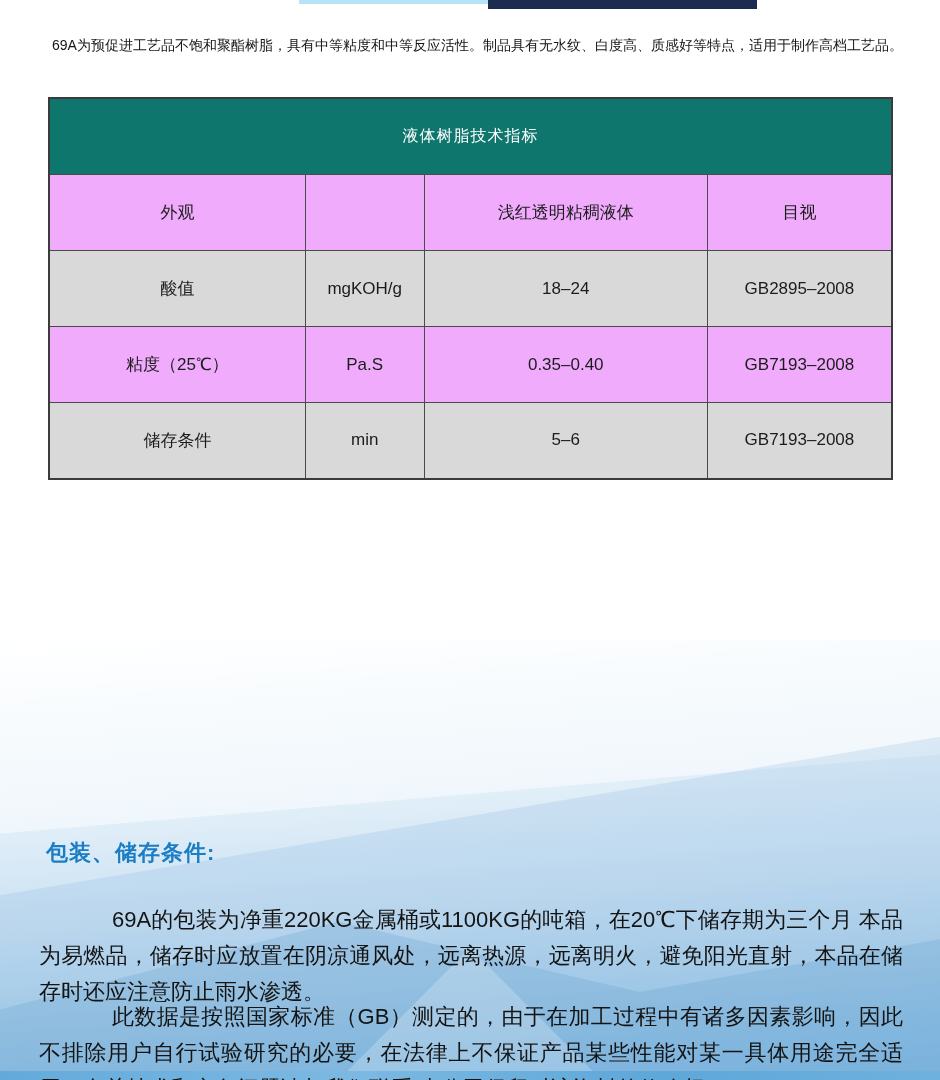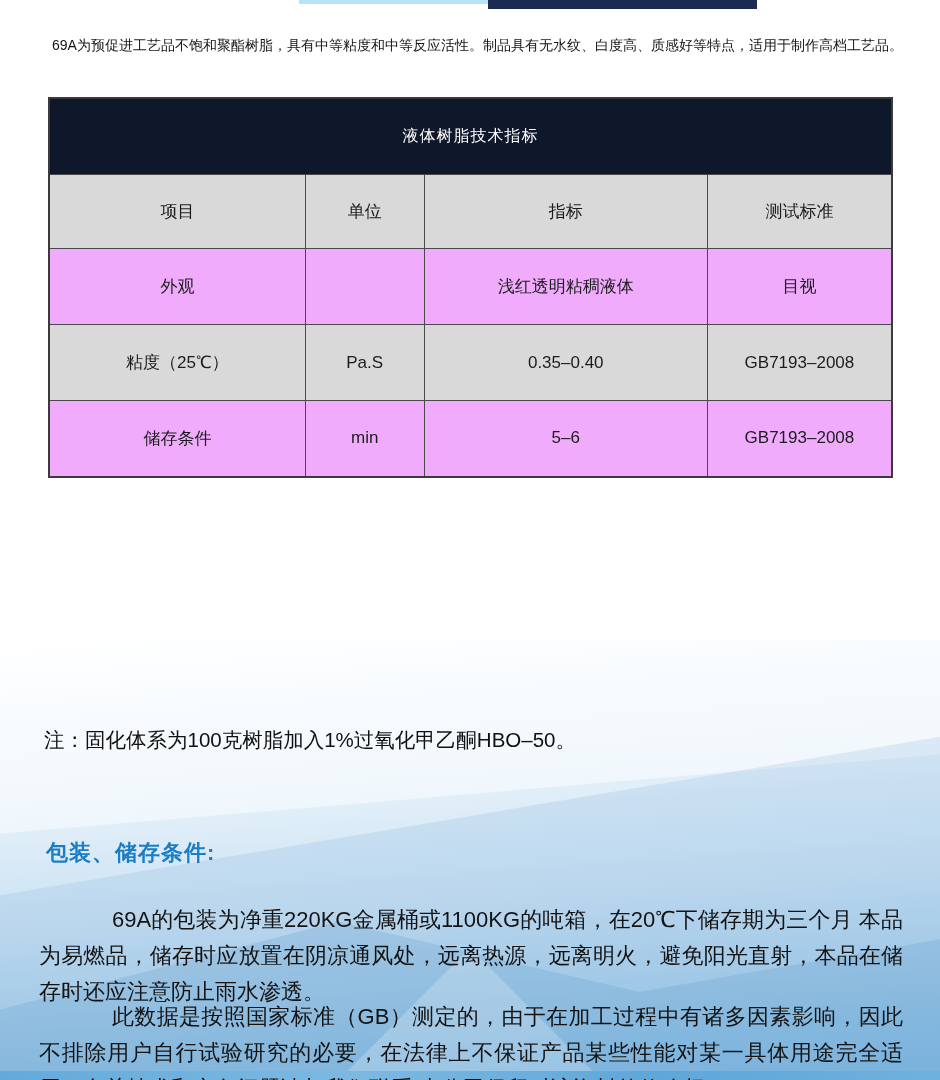--- a/index.html
+++ b/index.html
@@ -28,21 +28,21 @@
     border:2px solid #3b3b3b;
     font-size:17px;color:#1c1c1c;
   }
   table.spec th, table.spec td{
     border:1px solid #4a4a4a;
     text-align:center;vertical-align:middle;
     font-weight:normal;
     padding:0 6px;
   }
   .title-band{
-    height:75px;background:#0f172a;color:#ffffff;
+    height:75px;background:#0f766e;color:#ffffff;
     font-size:16px;letter-spacing:1px;
   }
   tr.head-row th{height:73px;background:#d9d9d9;}
   tbody tr{height:76px;background:#f0abfc;}
   tbody tr:nth-child(even){background:#d9d9d9;}
 
   
   .notes{
     position:absolute;left:44px;top:722px;width:860px;
     font-size:20.5px;line-height:35px;color:#111;
@@ -106,50 +106,49 @@
     <colgroup>
       <col style="width:30.4%">
       <col style="width:14.1%">
       <col style="width:33.6%">
       <col style="width:21.9%">
     </colgroup>
     <thead>
       <tr>
         <th colspan="4" class="title-band">液体树脂技术指标</th>
       </tr>
-      <tr class="head-row">
-        <th>项目</th>
-        <th>单位</th>
-        <th>指标</th>
-        <th>测试标准</th>
-      </tr>
     </thead>
     <tbody>
       <tr>
         <td>外观</td>
         <td></td>
         <td>浅红透明粘稠液体</td>
         <td>目视</td>
+      </tr>
+      <tr>
+        <td>酸值</td>
+        <td>mgKOH/g</td>
+        <td>18–24</td>
+        <td>GB2895–2008</td>
       </tr>
       <tr>
         <td>粘度（25℃）</td>
         <td>Pa.S</td>
         <td>0.35–0.40</td>
         <td>GB7193–2008</td>
       </tr>
       <tr>
         <td>储存条件</td>
         <td>min</td>
         <td>5–6</td>
         <td>GB7193–2008</td>
       </tr>
     </tbody>
   </table>
 
   <div class="notes">
-    <div>注：固化体系为100克树脂加入1%过氧化甲乙酮HBO–50。</div>
   </div>
 
   <div class="storage-heading">包装、储存条件:</div>
   <p class="storage-p storage-p1">69A的包装为净重220KG金属桶或1100KG的吨箱，在20℃下储存期为三个月 本品为易燃品，储存时应放置在阴凉通风处，远离热源，远离明火，避免阳光直射，本品在储存时还应注意防止雨水渗透。</p>
   <p class="storage-p storage-p2">此数据是按照国家标准（GB）测定的，由于在加工过程中有诸多因素影响，因此不排除用户自行试验研究的必要，在法律上不保证产品某些性能对某一具体用途完全适用。有关技术和商务问题请与我们联系,本公司保留对该资料的修改权。</p>
 
 </div>
 
 </body></html>

